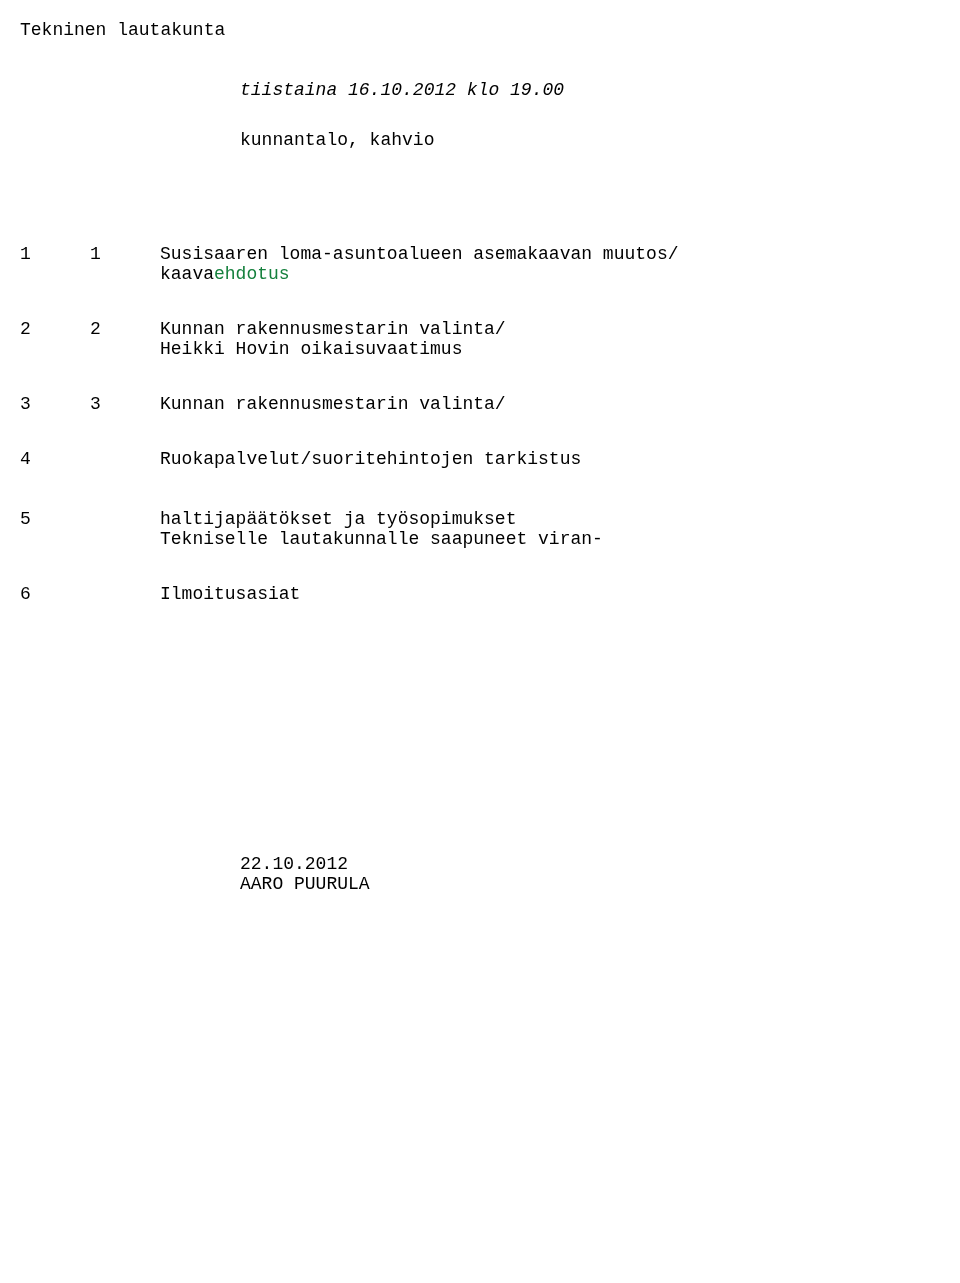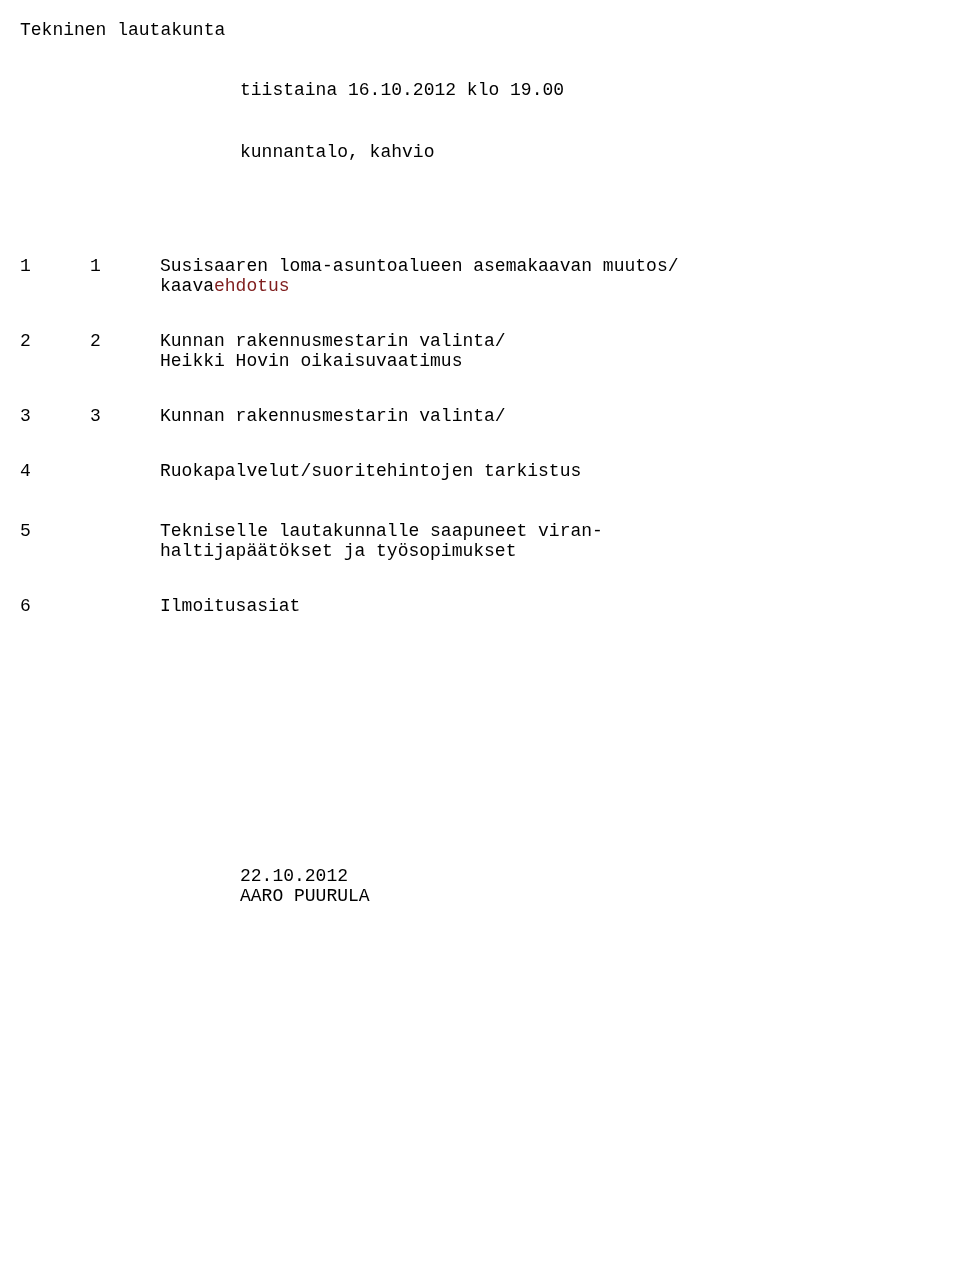--- a/index.html
+++ b/index.html
@@ -19,21 +19,22 @@
     box-sizing: border-box;
     padding: 20px 60px 40px 20px;
   }
   .title {
     margin-bottom: 40px;
   }
   .indent-block {
     margin-left: 220px;
   }
   .meeting-time {
-    margin-bottom: 42px;
+    margin-bottom: 30px;
+    font-style: italic;
   }
   .meeting-place {
     margin-bottom: 94px;
   }
   .agenda-row {
     display: flex;
     margin-bottom: 35px;
   }
   .col1 {
     width: 70px;
@@ -44,21 +45,21 @@
     flex: 0 0 70px;
   }
   .col3 {
     flex: 1;
   }
   .line {
     display: block;
     font-family: Liberation Mono, monospace;
   }
   .red {
-    color: #7f1d1d;
+    color: #15803d;
   }
   .date-block {
     margin-top: 250px;
     margin-left: 220px;
   }
   .signer-block {
     margin-left: 220px;
   }
 </style>
 </head>
@@ -102,22 +103,22 @@
     <div class="col2"></div>
     <div class="col3">
       <span class="line">Ruokapalvelut/suoritehintojen tarkistus</span>
     </div>
   </div>
 
   <div class="agenda-row" style="margin-top:40px;">
     <div class="col1">5</div>
     <div class="col2"></div>
     <div class="col3">
+      <span class="line">haltijapäätökset ja työsopimukset</span>
       <span class="line">Tekniselle lautakunnalle saapuneet viran-</span>
-      <span class="line">haltijapäätökset ja työsopimukset</span>
     </div>
   </div>
 
   <div class="agenda-row">
     <div class="col1">6</div>
     <div class="col2"></div>
     <div class="col3">
       <span class="line">Ilmoitusasiat</span>
     </div>
   </div>

